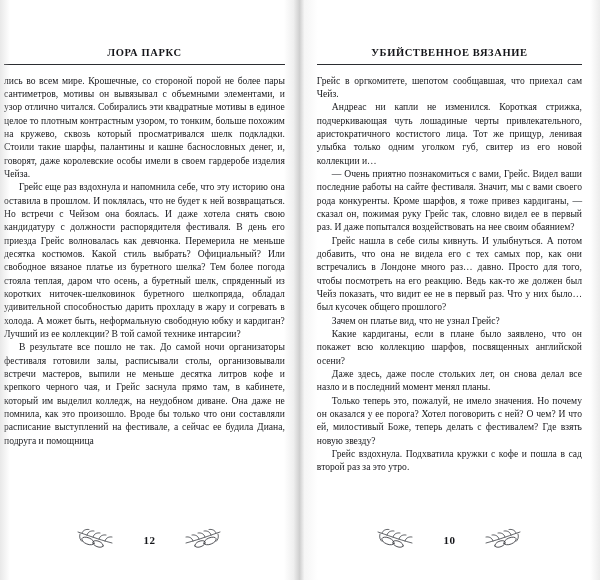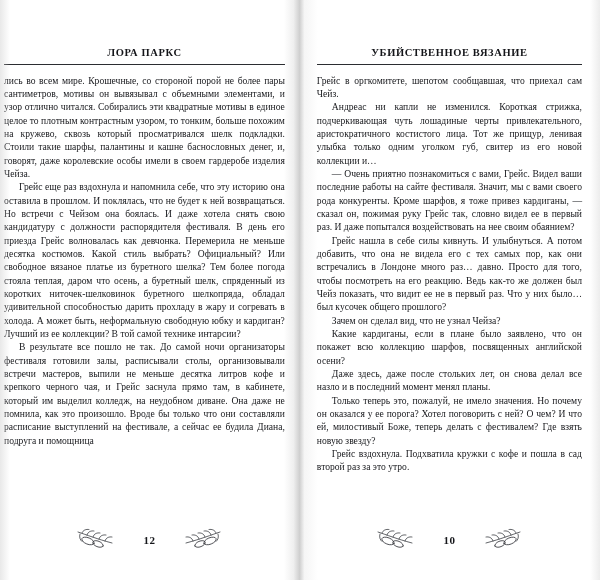--- a/index.html
+++ b/index.html
@@ -175,21 +175,21 @@
 
   <div class="page page-right">
     <div class="running-head">УБИЙСТВЕННОЕ ВЯЗАНИЕ</div>
     <div class="head-rule"></div>
 
     <div class="body-text">
       <p>Грейс в оргкомитете, шепотом сообщавшая, что приехал сам Чейз.</p>
       <p class="indent">Андреас ни капли не изменился. Короткая стрижка, подчеркивающая чуть лошадиные черты привлекательного, аристократичного костистого лица. Тот же прищур, ленивая улыбка только одним уголком губ, свитер из его новой коллекции и…</p>
       <p class="indent">— Очень приятно познакомиться с вами, Грейс. Видел ваши последние работы на сайте фестиваля. Значит, мы с вами своего рода конкуренты. Кроме шарфов, я тоже привез кардиганы, — сказал он, пожимая руку Грейс так, словно видел ее в первый раз. И даже попытался воздействовать на нее своим обаянием?</p>
       <p class="indent">Грейс нашла в себе силы кивнуть. И улыбнуться. А потом добавить, что она не видела его с тех самых пор, как они встречались в Лондоне много раз… давно. Просто для того, чтобы посмотреть на его реакцию. Ведь как-то же должен был Чейз показать, что видит ее не в первый раз. Что у них было… был кусочек общего прошлого?</p>
-      <p class="indent">Зачем он сделал вид, что не узнал Чейза?</p>
+      <p class="indent">Зачем он платье вид, что не узнал Грейс?</p>
       <p class="indent">Какие кардиганы, если в плане было заявлено, что он покажет всю коллекцию шарфов, посвященных английской осени?</p>
       <p class="indent">Даже здесь, даже после стольких лет, он снова делал все назло и в последний момент менял планы.</p>
       <p class="indent">Только теперь это, пожалуй, не имело значения. Но почему он оказался у ее порога? Хотел поговорить с ней? О чем? И что ей, милостивый Боже, теперь делать с фестивалем? Где взять новую звезду?</p>
       <p class="indent">Грейс вздохнула. Подхватила кружки с кофе и пошла в сад второй раз за это утро.</p>
     </div>
 
     <div class="folio">
       <span class="leaf">
         <svg width="42" height="20" viewBox="0 0 42 20">
           <g stroke="#3b3d42" stroke-width="0.8" fill="none" stroke-linecap="round">

